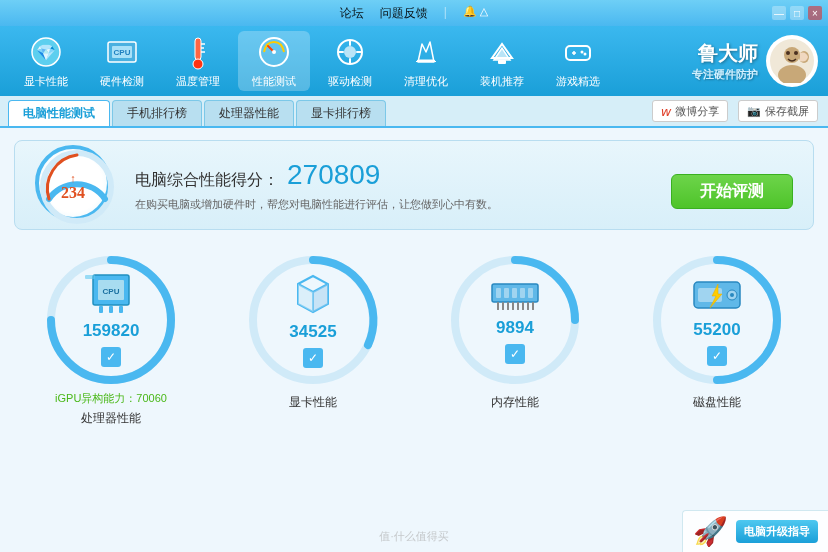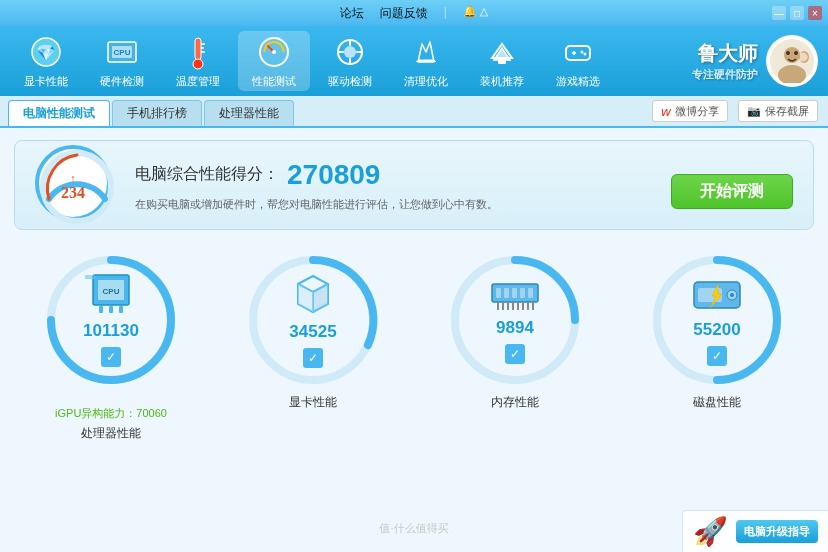--- a/index.html
+++ b/index.html
@@ -156,21 +156,21 @@
       border-radius: 50%;
       border: 4px solid #4ab8f0;
       background: radial-gradient(circle, #fff 60%, #e0f4fb 100%);
       display: flex; align-items: center; justify-content: center;
       flex-direction: column;
       position: relative;
     }
     .score-info { flex: 1; }
     .score-value {
       font-size: 28px;
-      font-weight: bold;
+      font-weight: normal;
       color: #1a9fd8;
       display: inline;
     }
     .eval-btn {
       background: linear-gradient(180deg, #6dd44a 0%, #4ec42a 100%);
       color: #fff;
       font-size: 16px;
       font-weight: bold;
       border: none;
       border-radius: 6px;
@@ -368,20 +368,23 @@
   <div class="tab-bar">
     <div class="tab active">
       <span>电脑性能测试</span>
     </div>
     <div class="tab">
       <span>手机排行榜</span>
     </div>
     <div class="tab">
       <span>处理器性能</span>
     </div>
+    <div class="tab">
+      <span>显卡排行榜</span>
+    </div>
     <div class="tab-actions">
       <div class="tab-action-btn">
         <span style="color:#e0402a; font-size:13px;">𝘸</span>
         <span>微博分享</span>
       </div>
       <div class="tab-action-btn">
         <span>📷</span>
         <span>保存截屏</span>
       </div>
     </div>
@@ -398,21 +401,21 @@
             <path d="M 10 50 A 34 34 0 0 1 66 50" fill="none" stroke="#4ab8f0" stroke-width="6" stroke-linecap="round"></path>
             <path d="M 10 50 A 34 34 0 0 1 38 6" fill="none" stroke="#e05020" stroke-width="3" stroke-linecap="round"></path>
           </svg>
           <div style="z-index:1; display:flex; flex-direction:column; align-items:center; margin-top:8px;">
             <div style="font-size:11px; color:#e05020; font-weight:bold;">↑</div>
             <div style="font-size:16px; font-weight:bold; color:#e05020;font-family:Liberation Serif, serif;">234</div>
           </div>
         </div>
       </div>
       <div class="score-info">
-        <div style="display:flex; align-items:center; gap:8px;">
+        <div style="display:flex; align-items:flex-end; gap:8px;">
           <span style="font-size:16px; color:#333;">电脑综合性能得分：</span>
           <span class="score-value">270809</span>
         </div>
         <div style="font-size:11px; color:#666; margin-top:6px;">在购买电脑或增加硬件时，帮您对电脑性能进行评估，让您做到心中有数。</div>
       </div>
       <button class="eval-btn">开始评测</button>
     </div>
 
     <div class="metrics-row">
 
@@ -427,25 +430,25 @@
             <svg width="52" height="42" viewBox="0 0 52 42">
               <rect x="8" y="2" width="36" height="30" rx="2" fill="#4ab8f0" stroke="#2090c0" stroke-width="1.5"></rect>
               <rect x="13" y="7" width="26" height="20" rx="1" fill="#a8dcf0"></rect>
               <text x="26" y="21" text-anchor="middle" fill="#1a70a0" font-size="8" font-weight="bold">CPU</text>
               <rect x="14" y="33" width="4" height="7" rx="1" fill="#4ab8f0"></rect>
               <rect x="24" y="33" width="4" height="7" rx="1" fill="#4ab8f0"></rect>
               <rect x="34" y="33" width="4" height="7" rx="1" fill="#4ab8f0"></rect>
 
               <rect x="0" y="2" width="10" height="4" rx="1" fill="#60c8f0" opacity="0.6"></rect>
             </svg>
-            <span style="font-size:17px; font-weight:bold; color:#1a9fd8;">101130</span>
+            <span style="font-size:17px; font-weight:bold; color:#1a9fd8;">159820</span>
             <div class="metric-check">✓</div>
           </div>
         </div>
-        <div style="font-size:11px; color:#4ab818; margin-top:16px;text-align:center;">iGPU异构能力：70060</div>
+        <div style="font-size:11px; color:#4ab818; margin-top:1px;text-align:center;">iGPU异构能力：70060</div>
         <div class="metric-label">处理器性能</div>
       </div>
 
       <div class="metric-card">
         <div class="metric-circle-container">
           <svg class="metric-circle-svg" width="140" height="140">
             <circle cx="70" cy="70" r="60" fill="none" stroke="#d0eaf8" stroke-width="8"></circle>
             <path d="M 70 10 A 60 60 0 0 1 125 95" fill="none" stroke="#4ab8f0" stroke-width="8" stroke-linecap="round"></path>
           </svg>
           <div class="metric-inner">
@@ -523,15 +526,15 @@
 
   </div>
 
   <div style="position:absolute; bottom:0; right:0; display:flex; align-items:center; background:rgba(255,255,255,0.85); padding:4px 10px; gap:8px; border-top:1px solid #d0e8f0; border-left:1px solid #d0e8f0; border-radius:4px 0 0 0;">
     <span style="font-size:28px;">🚀</span>
     <div style="display:flex; flex-direction:column;">
       <div class="upgrade-btn">电脑升级指导</div>
     </div>
   </div>
 
-  <div style="position:absolute; bottom:16px; left:50%; transform:translateX(-50%); font-size:11px; color:#aaa; opacity:0.6;">值·什么值得买</div>
+  <div style="position:absolute; bottom:8px; left:50%; transform:translateX(-50%); font-size:11px; color:#aaa; opacity:0.6;">值·什么值得买</div>
 
 </div>
 
 </body></html>

